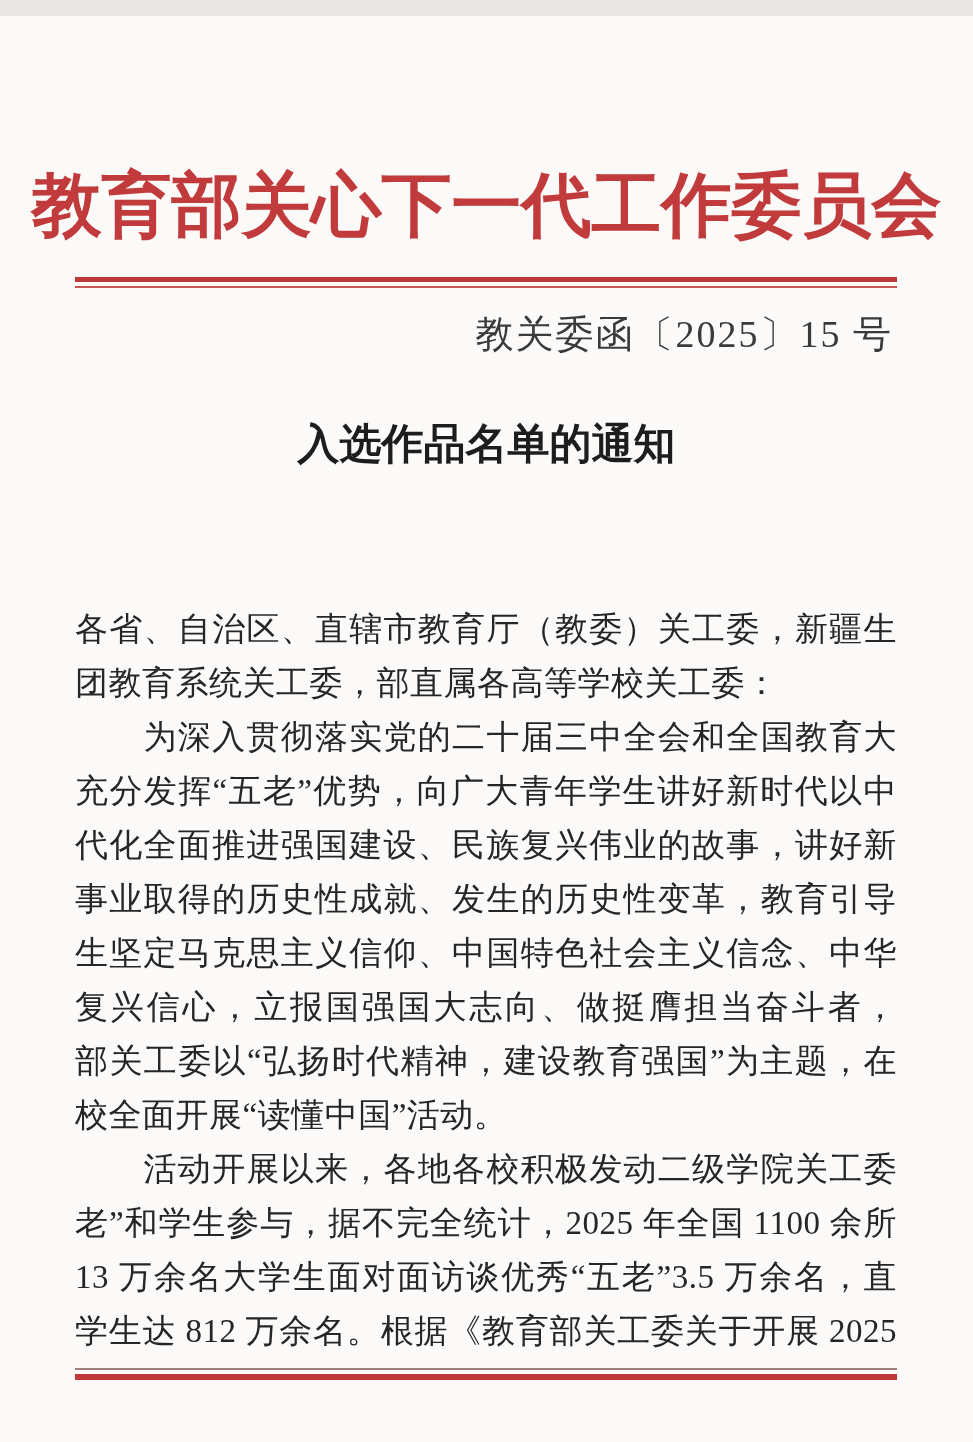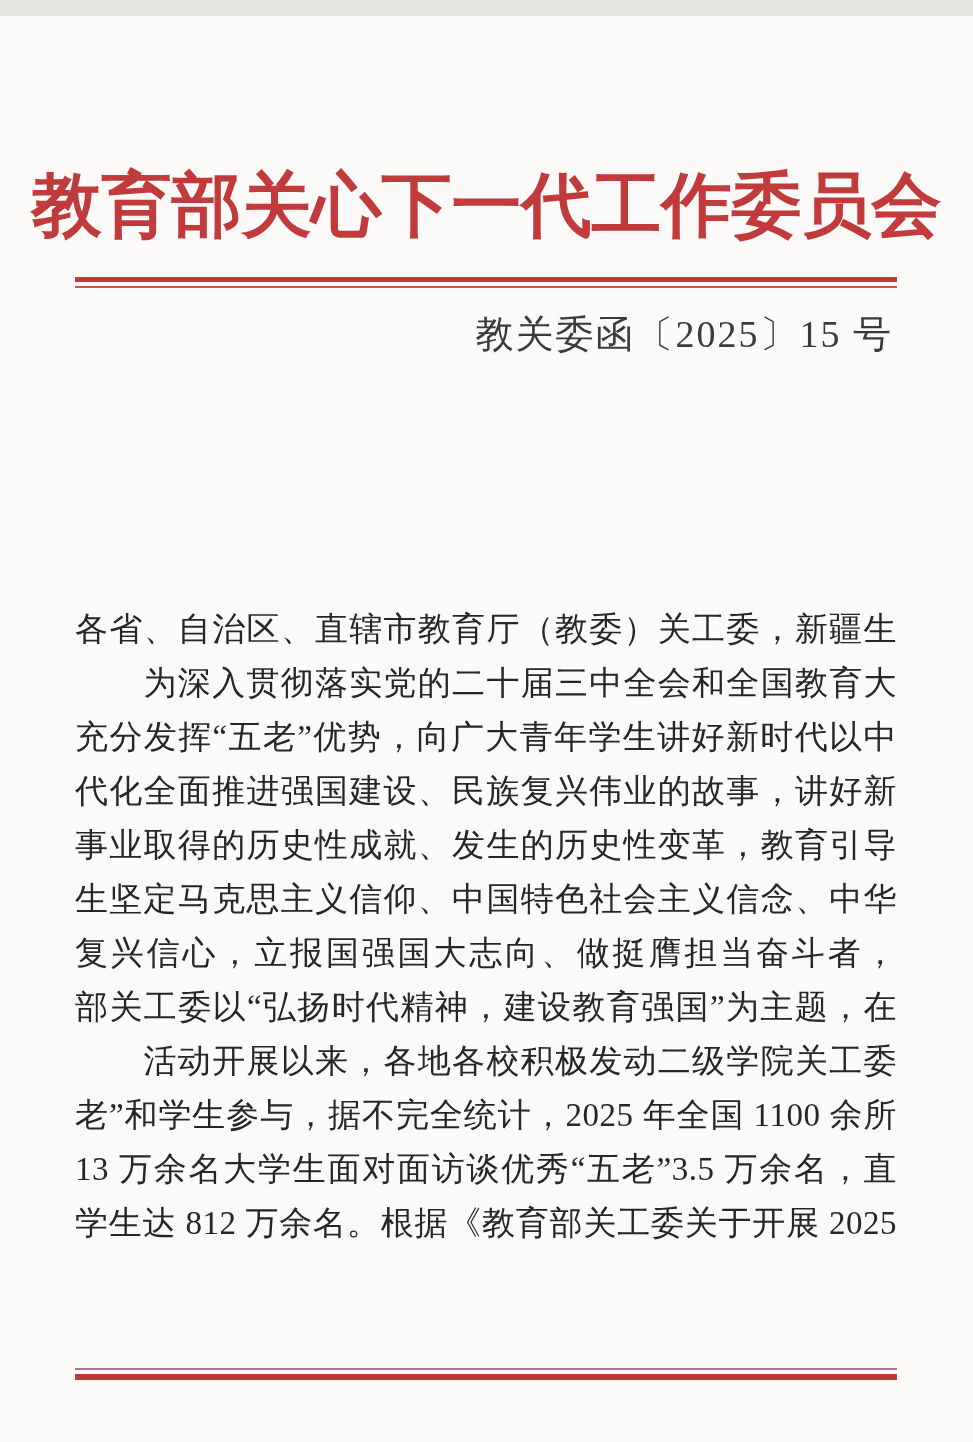--- a/index.html
+++ b/index.html
@@ -115,31 +115,34 @@
   <div class="org-title">教育部关心下一代工作委员会</div>
 
   <div class="header-rules">
     <div class="rule-thick-top"></div>
     <div class="rule-thin-top"></div>
   </div>
 
   <div class="doc-number">教关委函〔2025〕15 号</div>
 
   <h1 class="doc-title">
+    <span class="t-line">入选作品名单的通知</span>
   </h1>
 
   <div class="doc-body">
       <div class="body-line just">各省、自治区、直辖市教育厅（教委）关工委，新疆生产建设兵</div>
+      <div class="body-line">团教育系统关工委，部直属各高等学校关工委：</div>
       <div class="body-line just">　　为深入贯彻落实党的二十届三中全会和全国教育大会精神，</div>
       <div class="body-line just">充分发挥“五老”优势，向广大青年学生讲好新时代以中国式现</div>
       <div class="body-line just">代化全面推进强国建设、民族复兴伟业的故事，讲好新时代教育</div>
       <div class="body-line just">事业取得的历史性成就、发生的历史性变革，教育引导青少年学</div>
       <div class="body-line just">生坚定马克思主义信仰、中国特色社会主义信念、中华民族伟大</div>
       <div class="body-line just">复兴信心，立报国强国大志向、做挺膺担当奋斗者，2025 年教育</div>
       <div class="body-line just">部关工委以“弘扬时代精神，建设教育强国”为主题，在全国高</div>
+      <div class="body-line">校全面开展“读懂中国”活动。</div>
       <div class="body-line just">　　活动开展以来，各地各校积极发动二级学院关工委组织“五</div>
       <div class="body-line just">老”和学生参与，据不完全统计，2025 年全国 1100 余所高校、</div>
       <div class="body-line just">13 万余名大学生面对面访谈优秀“五老”3.5 万余名，直接受益</div>
       <div class="body-line just">学生达 812 万余名。根据《教育部关工委关于开展 2025 年“读懂</div>
     </div>
 
   <div class="footer-rules">
     <div class="rule-thin-bottom"></div>
     <div class="rule-thick-bottom"></div>
   </div>

